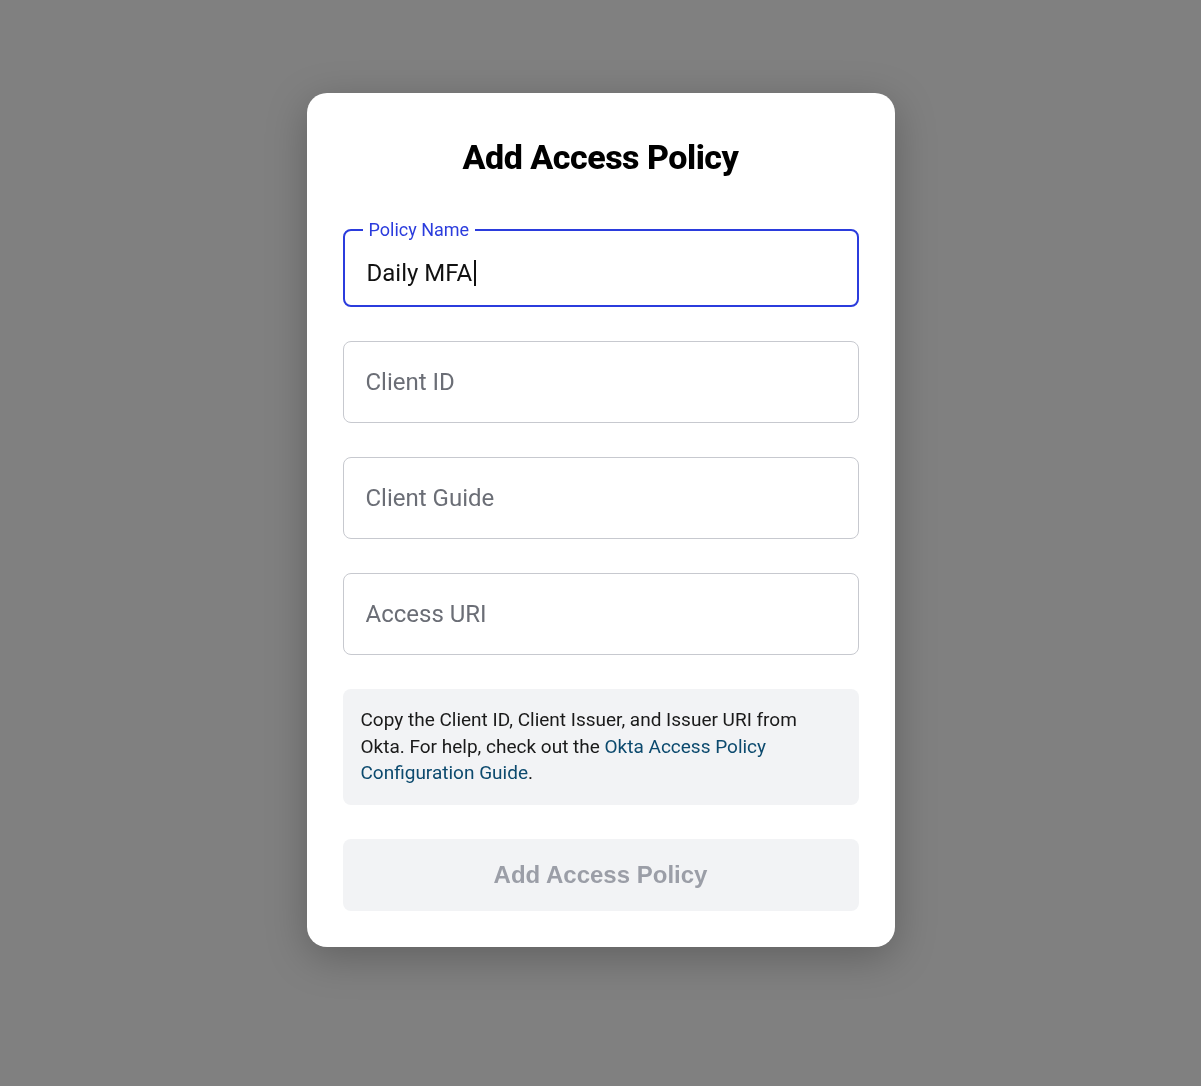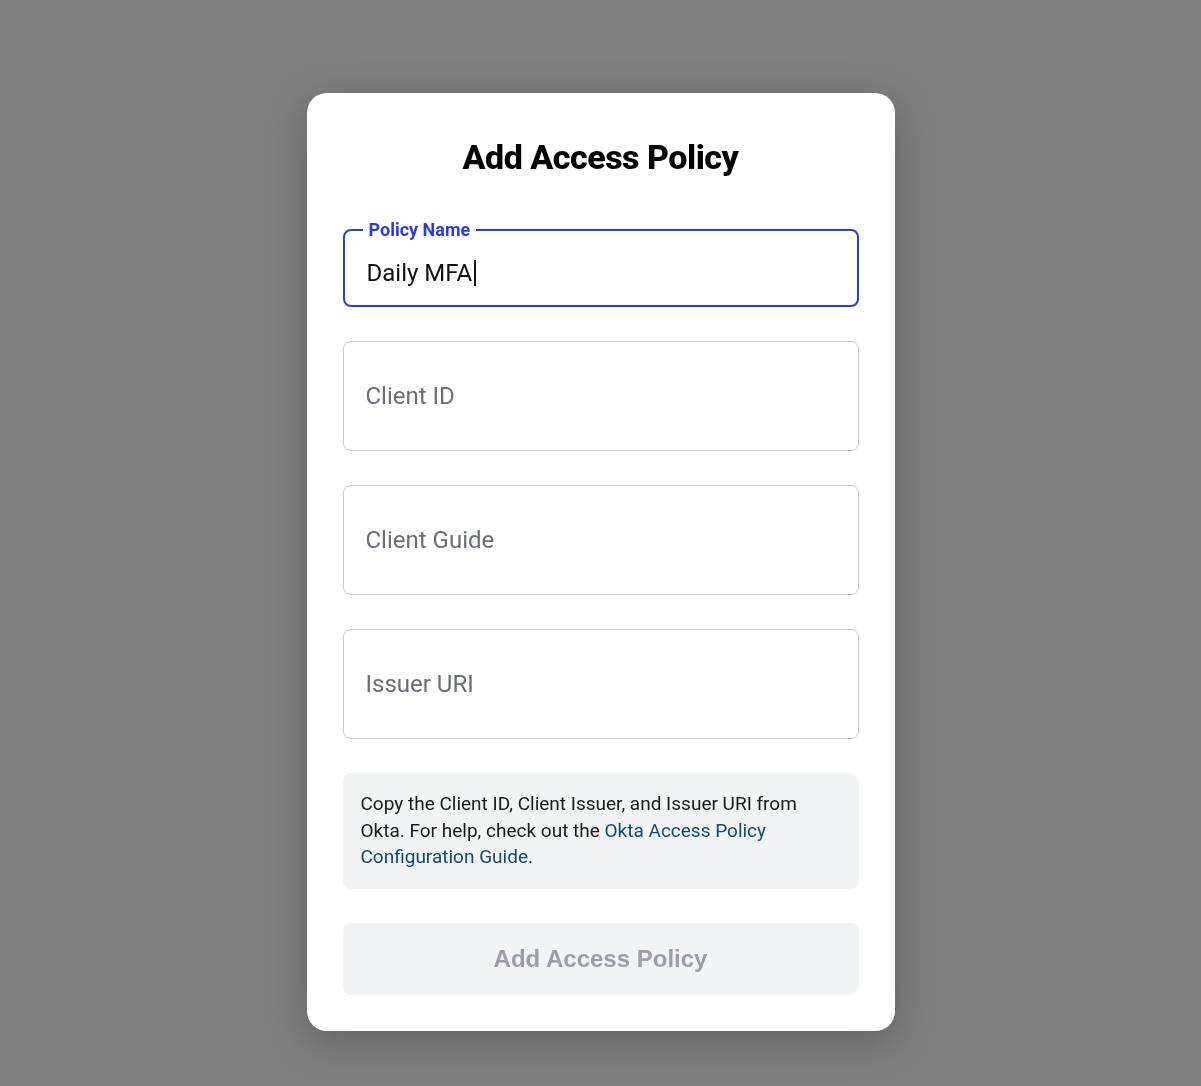--- a/index.html
+++ b/index.html
@@ -42,21 +42,21 @@
       padding: 28px 22px 18px 22px;
     }
     .field-focused .floating-label {
       position: absolute;
       top: -12px;
       left: 18px;
       background: #fff;
       padding: 0 6px;
       font-size: 18px;
       color: #2b3cdd;
-      font-weight: 700;
+      font-weight: 400;
     }
     .field-focused .input-value {
       font-size: 24px;
       color: #111;
       display: flex;
       align-items: center;
     }
     .caret {
       display: inline-block;
       width: 1.5px;
@@ -67,21 +67,21 @@
     }
     .helper-text {
       font-size: 19px;
       color: #6b6e76;
       margin-top: 16px;
       margin-left: 22px;
     }
     .field-empty {
       border: 1.5px solid #c7c9cf;
       border-radius: 8px;
-      padding: 40px 22px;
+      padding: 26px 22px;
       font-size: 24px;
       color: #6b6e76;
     }
     .info-box {
       background: #f2f3f5;
       border-radius: 8px;
       padding: 18px 18px;
       font-size: 19px;
       color: #1a1a1a;
       line-height: 1.4;
@@ -126,21 +126,21 @@
     <div class="field-empty">Client ID</div>
   </div>
 
   
   <div class="field-group">
     <div class="field-empty">Client Guide</div>
   </div>
 
   
   <div class="field-group">
-    <div class="field-empty">Issuer URI</div>
+    <div class="field-empty">Access URI</div>
   </div>
 
   
   <div class="info-box">
     <span>Copy the Client ID, Client Issuer, and Issuer URI from Okta. For help, check out the </span><a href="#">Okta Access Policy Configuration Guide</a><span>.</span>
   </div>
 
   
   <button class="submit-btn">Add Access Policy</button>
 </div>

